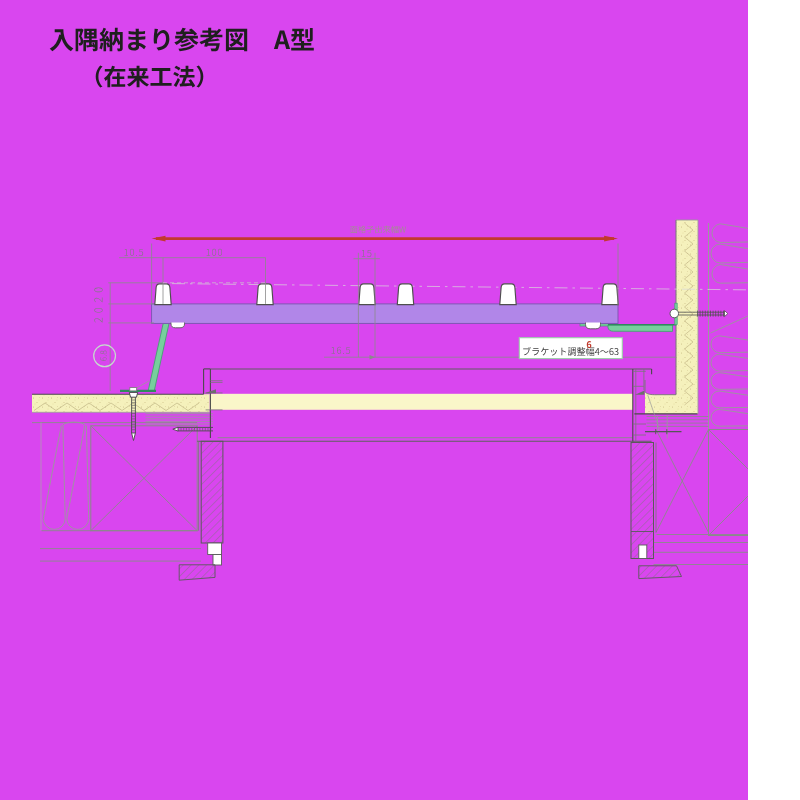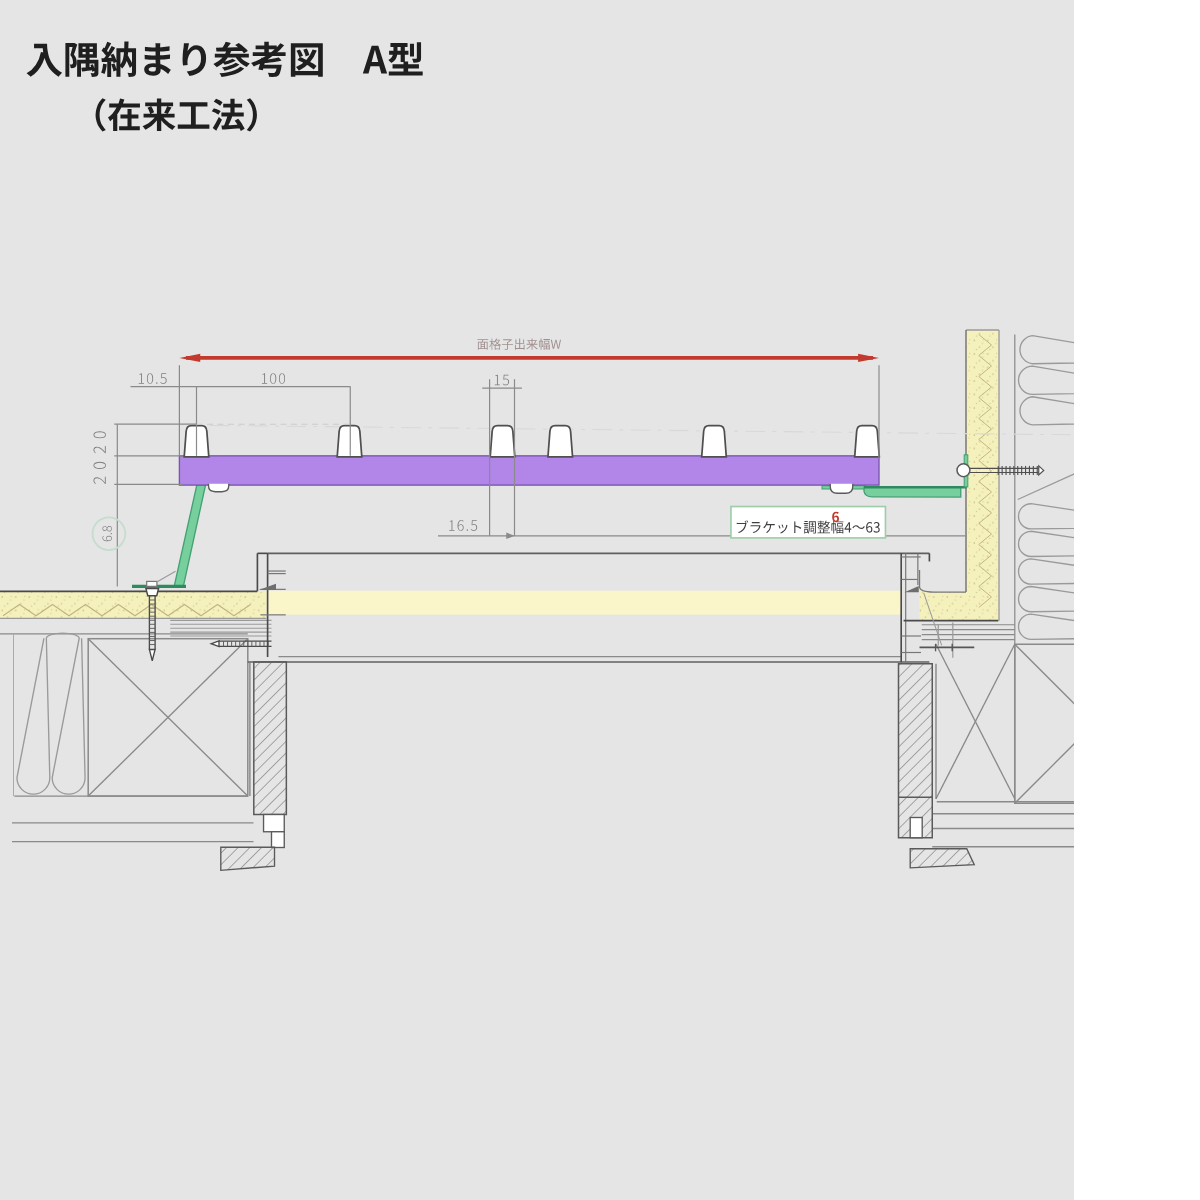--- a/index.html
+++ b/index.html
@@ -1,17 +1,17 @@
 <!DOCTYPE html>
 <html><head>
 <meta charset="utf-8">
 <style>
   html,body { margin:0; padding:0; background:#ffffff; }
-  .page { position:relative; width:716px; height:800px; background:#e5e5e5; overflow:hidden;
-          font-family:"Liberation Sans", sans-serif; }
+  .page { position:relative; width:716px; height:800px; background:#d946ef; overflow:hidden;
+          font-family:"Liberation Sans", sans-serif;padding-left:32px; }
   svg { display:block; }
   .bt { fill:transparent; font-family:"Liberation Sans",sans-serif; user-select:none; }
 </style>
 </head>
 <body>
 
 <div class="page">
 <svg width="800" height="800" viewBox="0 0 800 800">
 <defs>
   <pattern id="hat45" patternUnits="userSpaceOnUse" width="5.5" height="5.5" patternTransform="rotate(45)">

